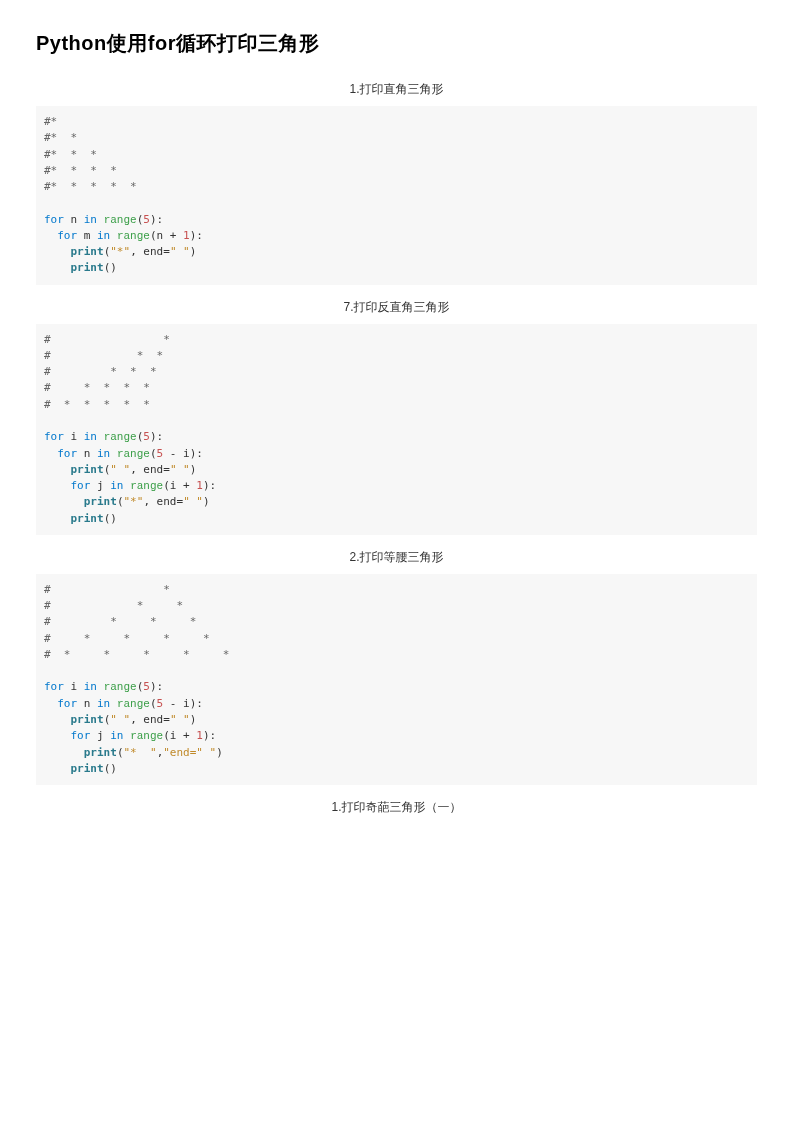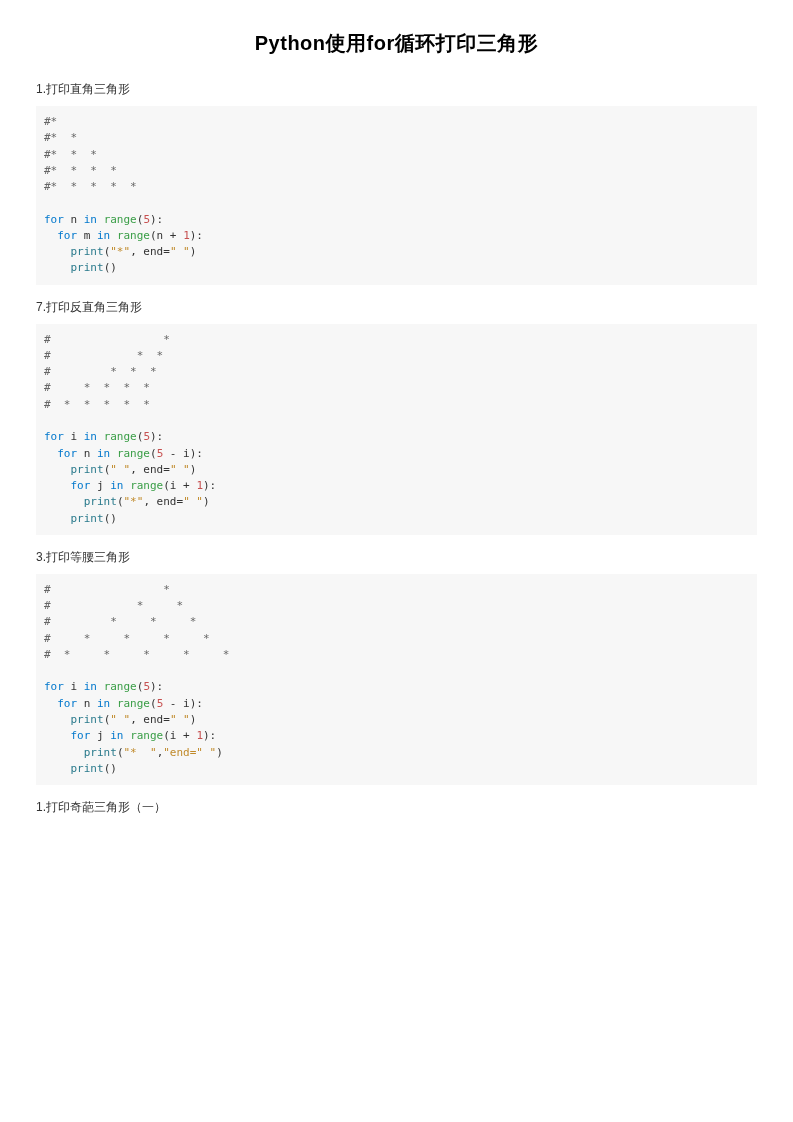--- a/index.html
+++ b/index.html
@@ -4,46 +4,46 @@
 <style>
   * { margin: 0; padding: 0; box-sizing: border-box; }
   body {
     width: 793px;
     background: #fff;
     font-family: "Microsoft YaHei", "PingFang SC", Arial, sans-serif;
     color: #333;
     padding: 30px 36px;
   }
   h1 {
-    text-align: center;
     font-size: 20px;
     font-weight: bold;
     color: #000;
     margin-bottom: 24px;
     letter-spacing: 0.5px;
   }
   .section-label {
     font-size: 12px;
     color: #333;
     margin: 14px 0 8px 0;
+    text-align: center;
   }
   pre.code {
     background: #f7f7f7;
     padding: 8px 8px;
     font-size: 11px;
     line-height: 1.48;
     font-family: "Consolas", "Menlo", monospace;
     white-space: pre;
     color: #333;
     border-radius: 0;
   }
   
   .kw { color: #0077cc; }       
-  .fn { color: #3a9e47; }       
-  .pr { color: #2a7a8c; }       
+  .fn { color: #3a9e47; font-family: Liberation Mono, monospace; }       
+  .pr { color: #2a7a8c; font-weight: bold; }       
   .num { color: #c75151; }      
   .str { color: #c08a2a; }      
   .cmt { color: #666; }
 </style>
 </head>
 <body>
 
 <h1>Python使用for循环打印三角形</h1>
 
 <div class="section-label">1.打印直角三角形</div>
@@ -65,21 +65,21 @@
 <span class="cmt">#     *  *  *  * </span>
 <span class="cmt">#  *  *  *  *  * </span>
 
 <span class="kw">for</span> <span>i</span> <span class="kw">in</span> <span class="fn">range</span><span>(</span><span class="num">5</span><span>):</span>
   <span class="kw">for</span> <span>n</span> <span class="kw">in</span> <span class="fn">range</span><span>(</span><span class="num">5</span><span> - i</span><span>):</span>
     <span class="pr">print</span><span>(</span><span class="str">" "</span><span>, end=</span><span class="str">" "</span><span>)</span>
     <span class="kw">for</span> <span>j</span> <span class="kw">in</span> <span class="fn">range</span><span>(i + </span><span class="num">1</span><span>):</span>
       <span class="pr">print</span><span>(</span><span class="str">"*"</span><span>, end=</span><span class="str">" "</span><span>)</span>
     <span class="pr">print</span><span>()</span></pre>
 
-<div class="section-label">3.打印等腰三角形</div>
+<div class="section-label">2.打印等腰三角形</div>
 <pre class="code"><span class="cmt">#                 * </span>
 <span class="cmt">#             *     * </span>
 <span class="cmt">#         *     *     * </span>
 <span class="cmt">#     *     *     *     * </span>
 <span class="cmt">#  *     *     *     *     * </span>
 
 <span class="kw">for</span> <span>i</span> <span class="kw">in</span> <span class="fn">range</span><span>(</span><span class="num">5</span><span>):</span>
   <span class="kw">for</span> <span>n</span> <span class="kw">in</span> <span class="fn">range</span><span>(</span><span class="num">5</span><span> - i</span><span>):</span>
     <span class="pr">print</span><span>(</span><span class="str">" "</span><span>, end=</span><span class="str">" "</span><span>)</span>
     <span class="kw">for</span> <span>j</span> <span class="kw">in</span> <span class="fn">range</span><span>(i + </span><span class="num">1</span><span>):</span>

